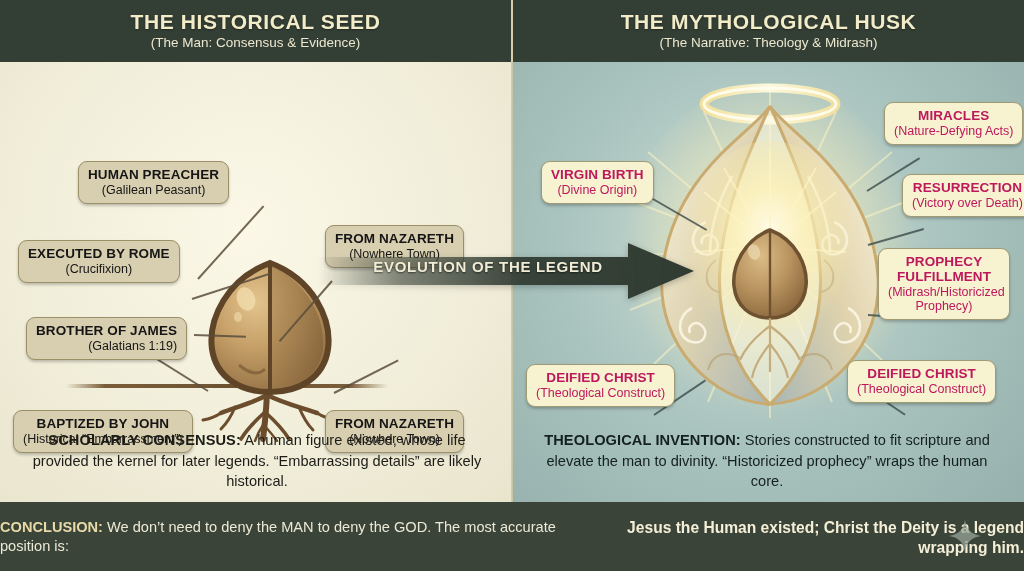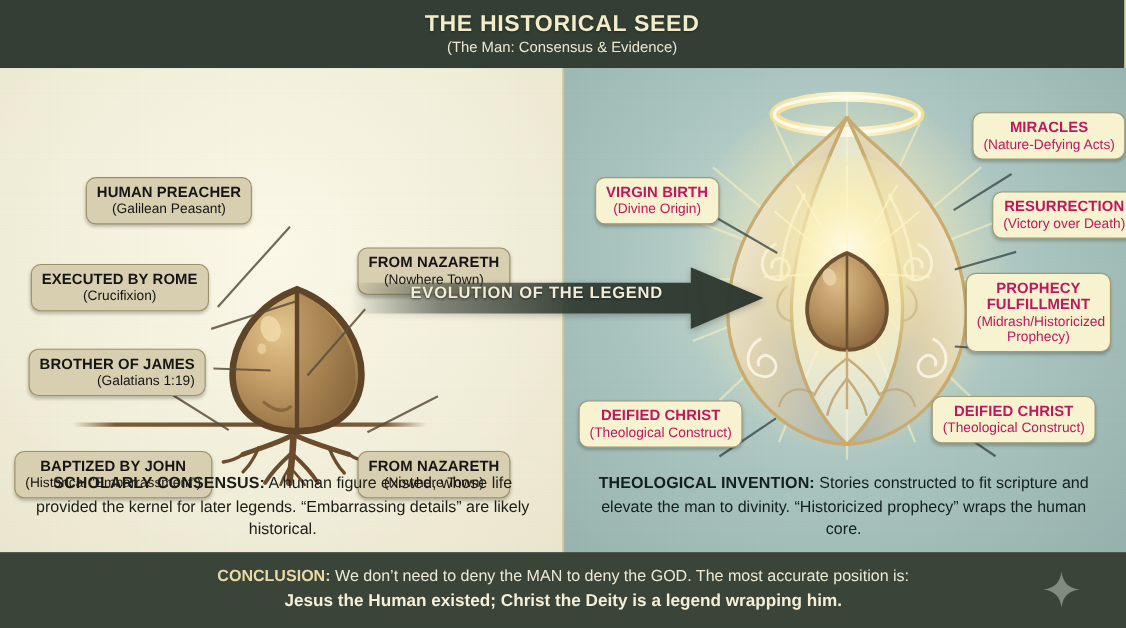--- a/index.html
+++ b/index.html
@@ -188,21 +188,21 @@
 
   
   .footer {
     position: absolute;
     left: 0;
     top: 502px;
     width: 1024px;
     height: 69px;
     background: #3a4439;
     display: flex;
-    flex-direction: column;
+    flex-direction: row;
     align-items: center;
     justify-content: center;
   }
   .footer-line1 {
     font-size: 14.6px;
     color: #ece9d5;
     line-height: 1.3;
   }
   .footer-line1 b { color: #e8d9a6; font-weight: bold; }
   .footer-line2 {
@@ -232,20 +232,24 @@
 </style>
 </head>
 <body>
 
 <div id="canvas">
 
   <div class="header">
     <div class="header-half left">
       <div class="header-title">THE HISTORICAL SEED</div>
       <div class="header-sub">(The Man: Consensus &amp; Evidence)</div>
+    </div>
+    <div class="header-half right">
+      <div class="header-title">THE MYTHOLOGICAL HUSK</div>
+      <div class="header-sub">(The Narrative: Theology &amp; Midrash)</div>
     </div>
   </div>
 
   <div class="panel panel-left">
     <div class="grain"></div>
 
     <div class="ground-line"></div>
 
     <svg style="position:absolute; left:195px; top:195px;" width="150" height="185" viewBox="0 0 150 185">
       <defs>
@@ -286,21 +290,21 @@
     <div class="conn" style="left:192px; top:236px; width:82px; transform:rotate(-18deg);"></div>
     <div class="conn" style="left:194px; top:272px; width:52px; transform:rotate(2deg);"></div>
     <div class="conn" style="left:208px; top:328px; width:86px; transform:rotate(-148deg);"></div>
     <div class="conn" style="left:332px; top:218px; width:80px; transform:rotate(131deg);"></div>
     <div class="conn" style="left:334px; top:330px; width:72px; transform:rotate(-27deg);"></div>
 
     <div class="chip chip-left" style="left:78px; top:99px;">
       <span class="t">HUMAN PREACHER</span>
       <span class="s">(Galilean Peasant)</span>
     </div>
-    <div class="chip chip-left" style="left:28px; top:178px;">
+    <div class="chip chip-left" style="left:18px; top:178px;">
       <span class="t">EXECUTED BY ROME</span>
       <span class="s">(Crucifixion)</span>
     </div>
     <div class="chip chip-left" style="left:26px; top:255px;text-align:right;">
       <span class="t">BROTHER OF JAMES</span>
       <span class="s">(Galatians 1:19)</span>
     </div>
     <div class="chip chip-left" style="left:13px; top:348px;">
       <span class="t">BAPTIZED BY JOHN</span>
       <span class="s">(Historical “Embarrassment”)</span>

